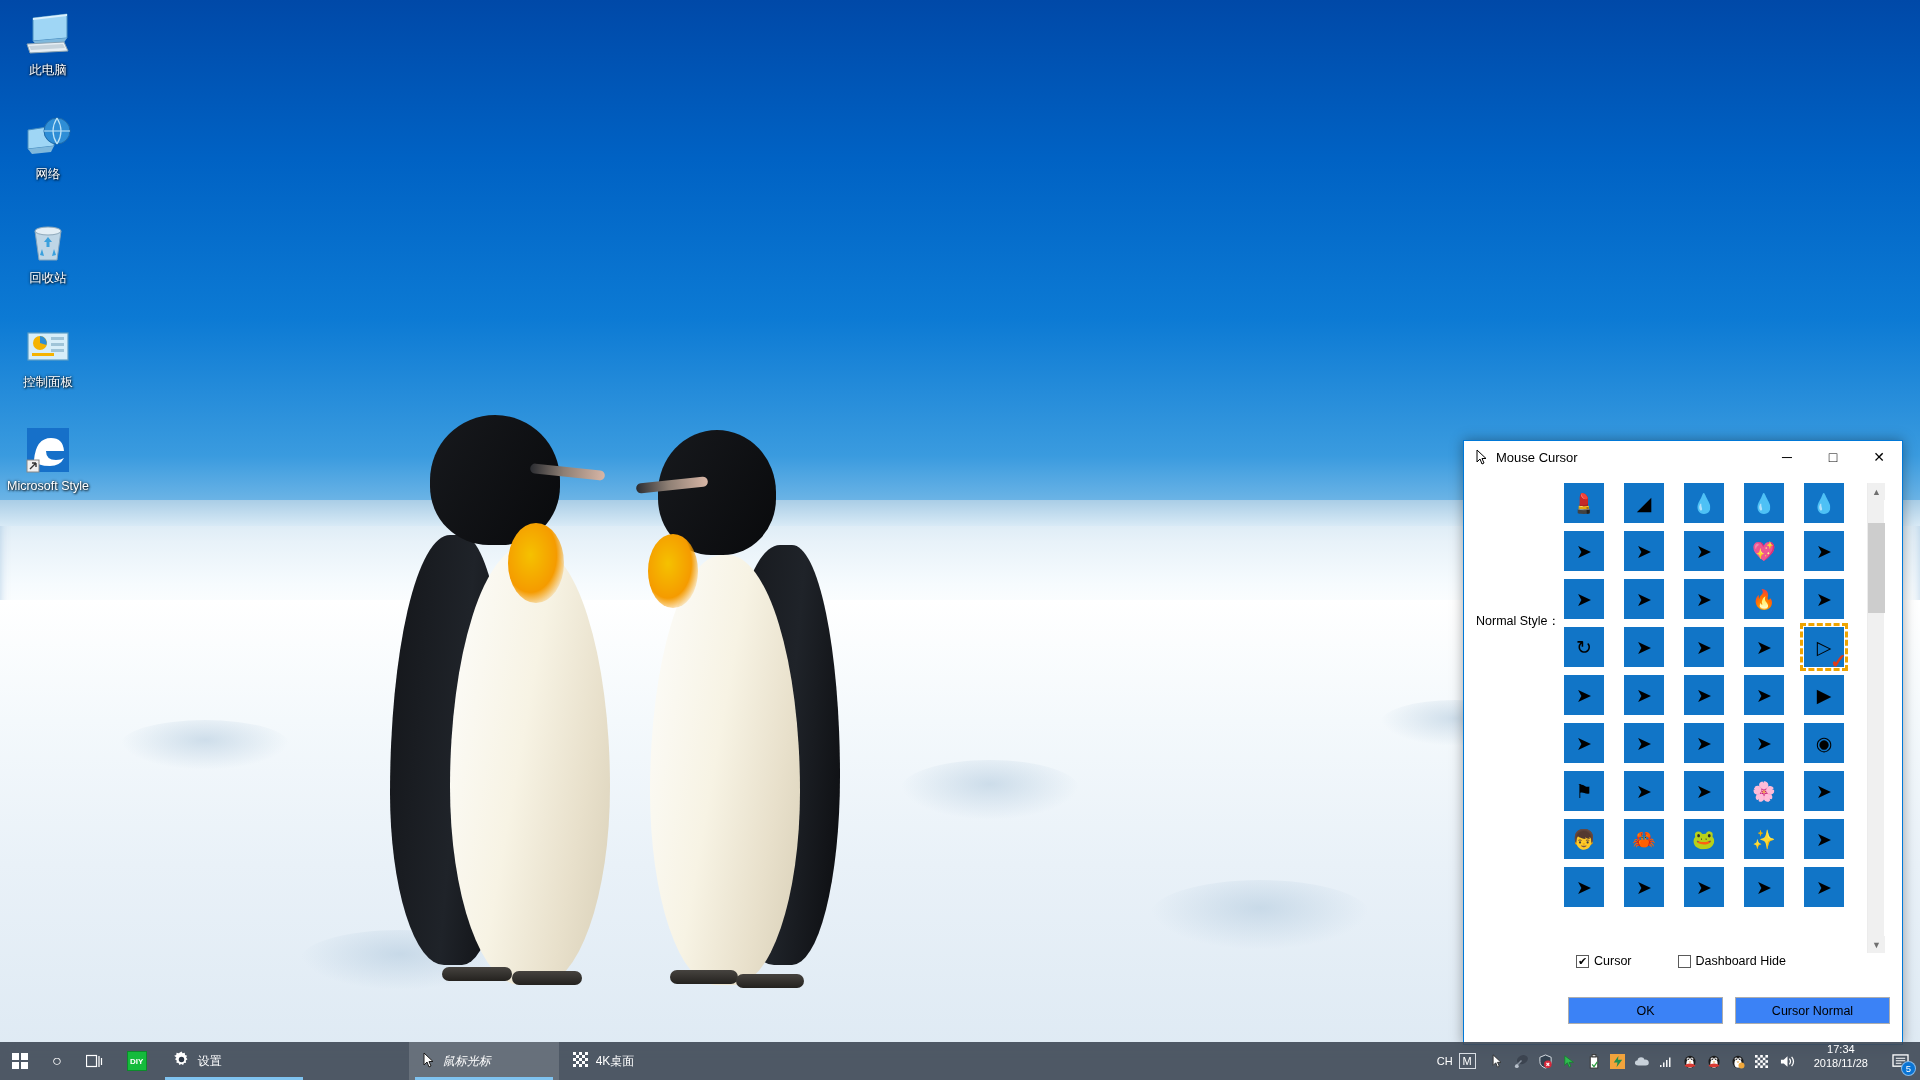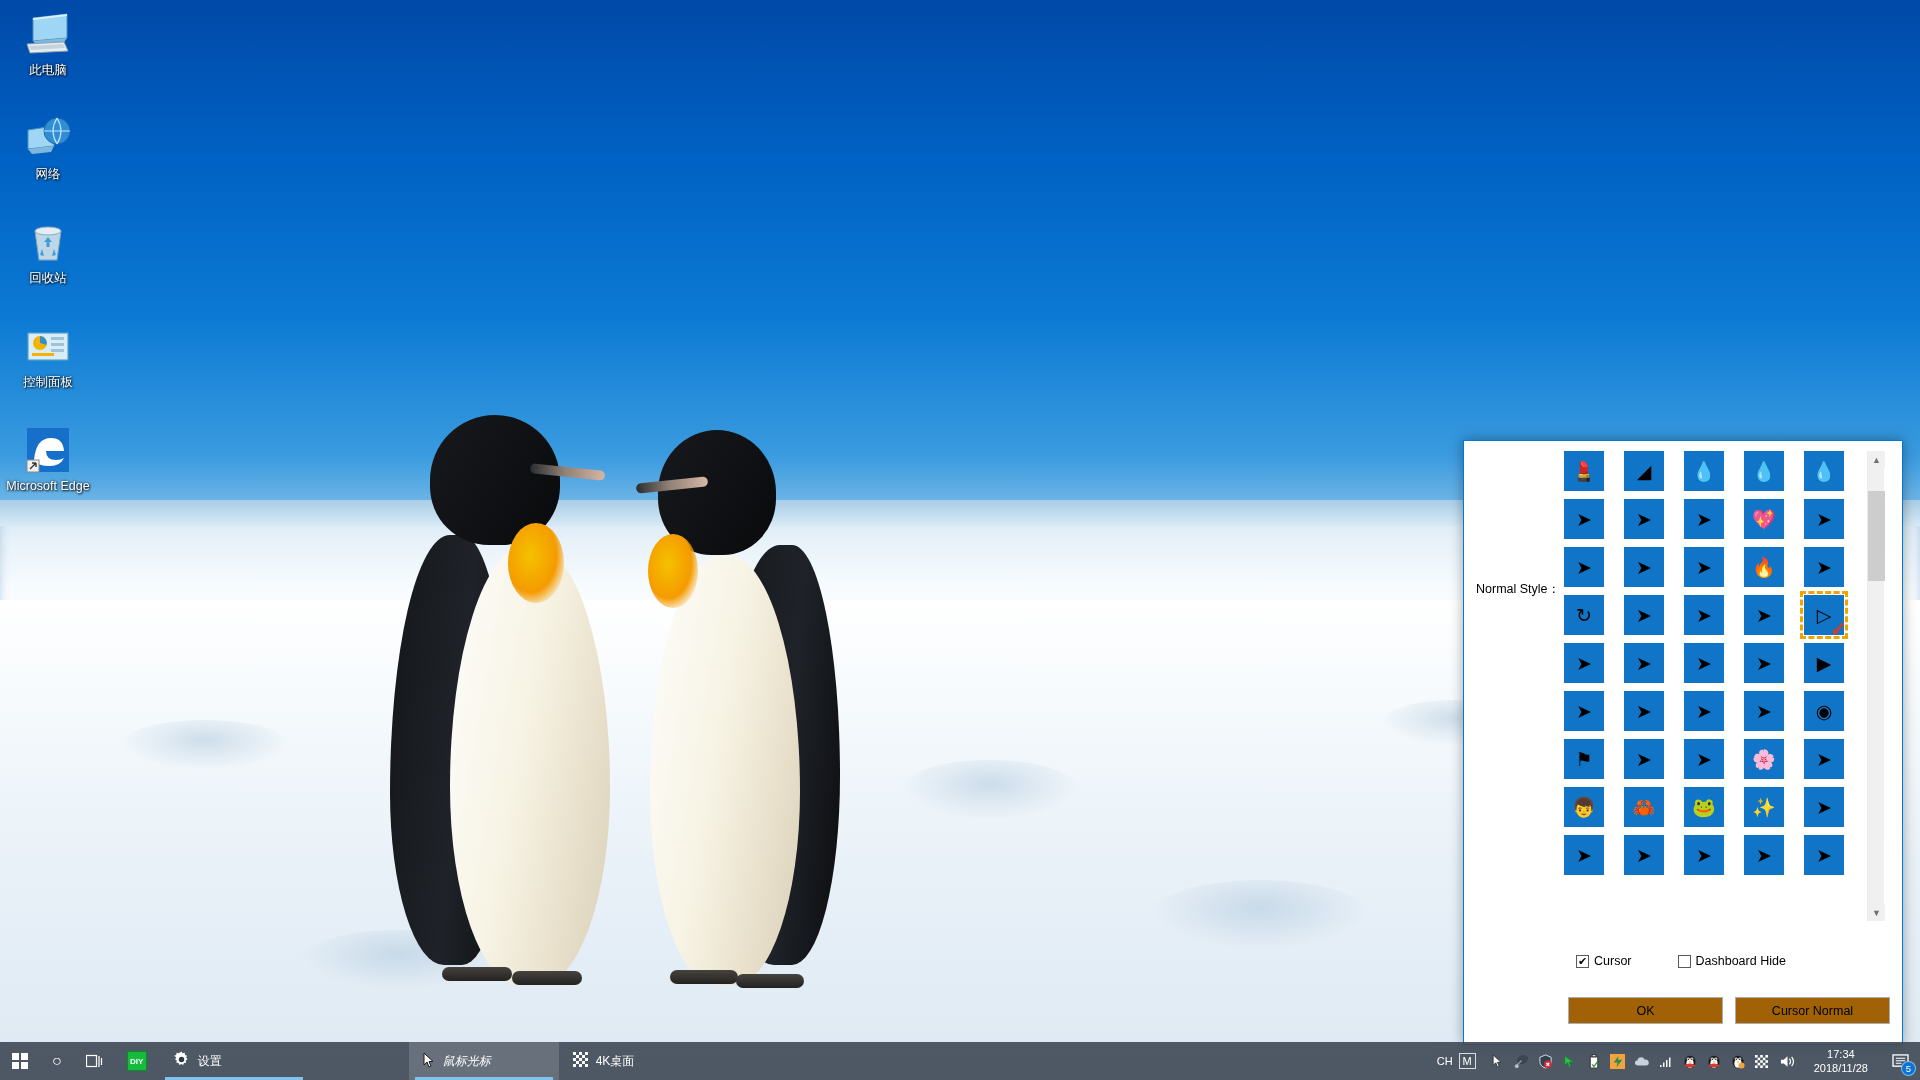--- a/index.html
+++ b/index.html
@@ -177,21 +177,21 @@
     width: 13px; height: 13px; border: 1px solid #5a5a5a; background: #fff;
     display:flex; align-items:center; justify-content:center;
     font-size: 11px; line-height:1; color:#000; margin-right: 5px;
   }
   #btnrow {
     position: absolute; left: 0; right: 0; bottom: 20px;
     display: flex; gap: 12px; padding-left: 104px;
   }
   .dlg-btn {
     width: 155px; height: 27px;
-    background: #a16207; border: 1px solid #adadad;
+    background: #3b82f6; border: 1px solid #adadad;
     font-size: 12.5px; color: #000; cursor: default;
     display: flex; align-items: center; justify-content: center;
     font-family: "Liberation Sans", sans-serif;
   }
 
   
   #taskbar {
     position: absolute; left: 0; bottom: 0; width: 1920px; height: 38px;
     background: rgba(46,56,70,.82);
     backdrop-filter: blur(8px);
@@ -217,21 +217,21 @@
     margin-left: auto; display: flex; align-items: center; height: 38px;
   }
   .tray-ico {
     width: 24px; height: 38px; display:flex; align-items:center; justify-content:center;
     font-size: 13px; cursor: default;
   }
   #ime {
     display:flex; align-items:center; gap:6px; padding: 0 10px; height:30px;
   }
   #clock {
-    display:flex; flex-direction: column; align-items: center; justify-content:center;
+    display:flex; flex-direction: column; align-items: center; justify-content:flex-start;
     height: 38px; padding: 0 12px; font-size: 11px; line-height: 14px; cursor: default;
   }
   #action-center {
     width: 40px; height: 38px; display:flex; align-items:center; justify-content:center;
     position: relative; cursor: default;
   }
   #ac-badge {
     position: absolute; right: 4px; bottom: 4px;
     background: #0a74d4; color:#fff; border-radius: 50%;
     width: 15px; height: 15px; font-size: 9.5px;
@@ -334,28 +334,39 @@
 
     <div class="desk-icon">
       <div class="di-glyph">
         <svg viewBox="0 0 48 48" width="48" height="48">
           <rect x="3" y="2" width="42" height="44" fill="#1670c9"></rect>
           <path d="M10 34 q2-22 17-22 q12 0 13 13 H22 q0 9 10 9 q5 0 8-2 q-4 8-14 8 q-13 0-16-6 Z" fill="#ffffff"></path>
           <rect x="3" y="34" width="12" height="12" fill="#f0f0f0" stroke="#888" stroke-width="1"></rect>
           <path d="M6 43 l6 -6 M12 37 h-4 M12 37 v4" stroke="#333" stroke-width="1.4" fill="none"></path>
         </svg>
       </div>
-      <div class="di-label">Microsoft Edge</div>
+      <div class="di-label">Microsoft Style</div>
     </div>
 
   </div>
 </div>
 
 <div id="dialog">
 
+  <div id="titlebar">
+    <div id="title-cursor-icon">
+      <svg width="12" height="16" viewBox="0 0 12 16">
+        <path d="M1 1 L1 13 L4 10 L6 15 L8 14 L6 9.5 L10 9.5 Z" fill="#ffffff" stroke="#000" stroke-width="1"></path>
+      </svg>
+    </div>
+    <div id="title-text">Mouse Cursor</div>
+    <div class="win-btn">─</div>
+    <div class="win-btn">□</div>
+    <div class="win-btn close">✕</div>
+  </div>
 
   <div id="dlg-body">
 
     <div id="cursor-style-label">Normal Style：</div>
 
     <div id="grid-wrap">
       <div id="grid">
           <div class="tile-cell">
             <div class="tile" style="background: rgb(17, 117, 199);">
               <span class="cz">💄</span>

